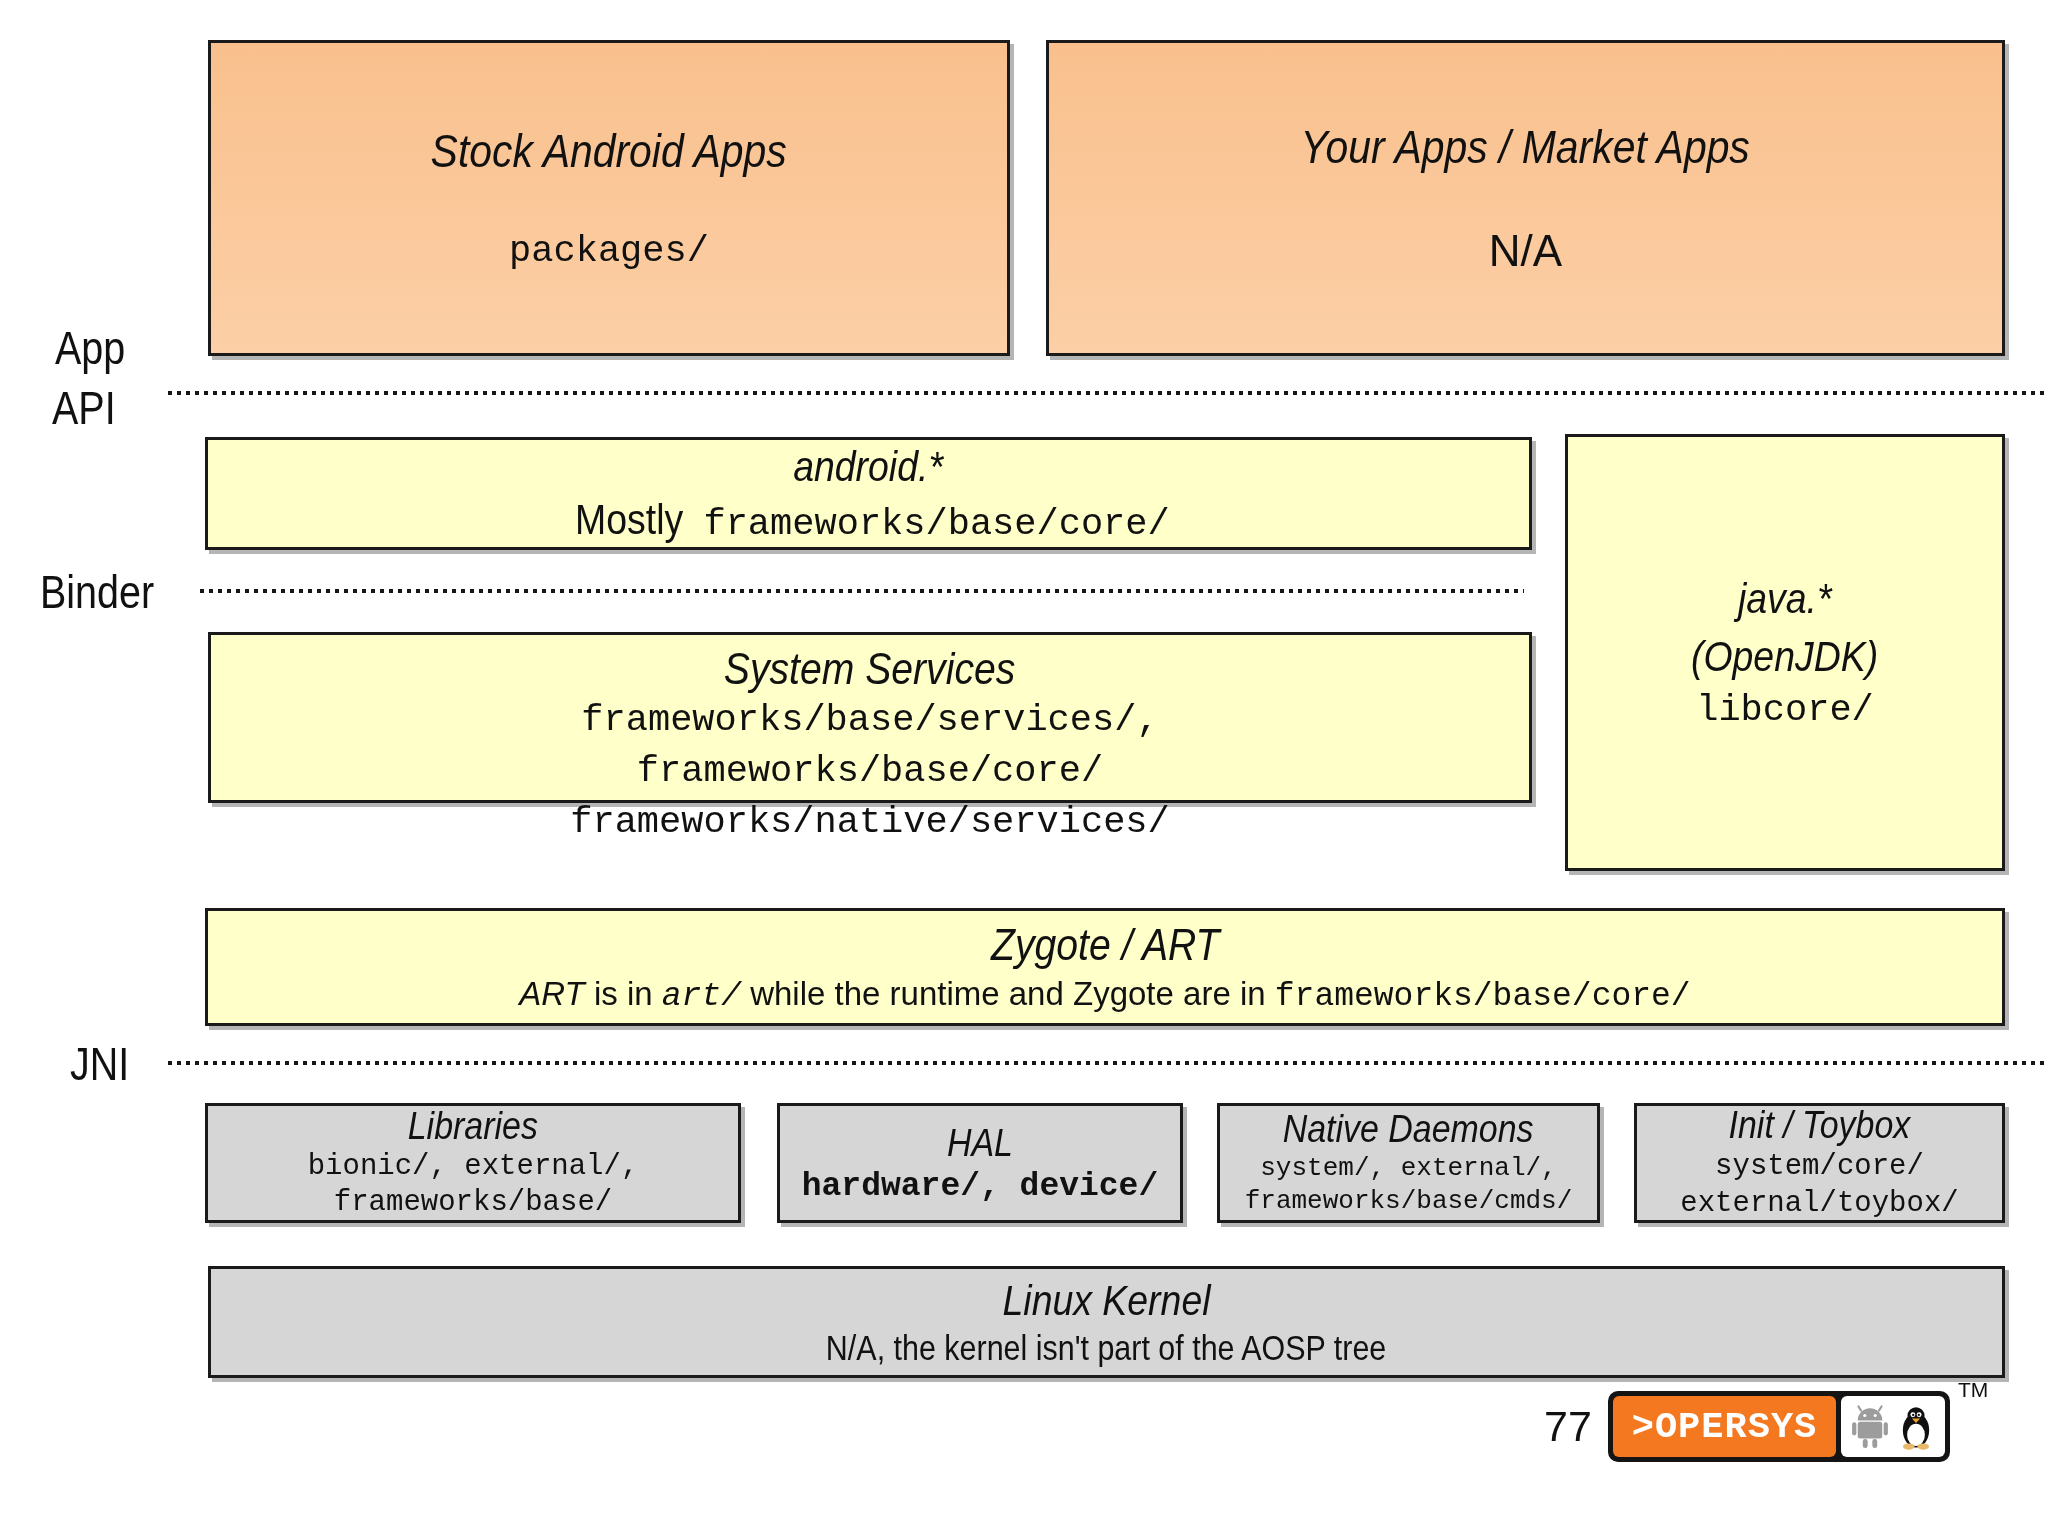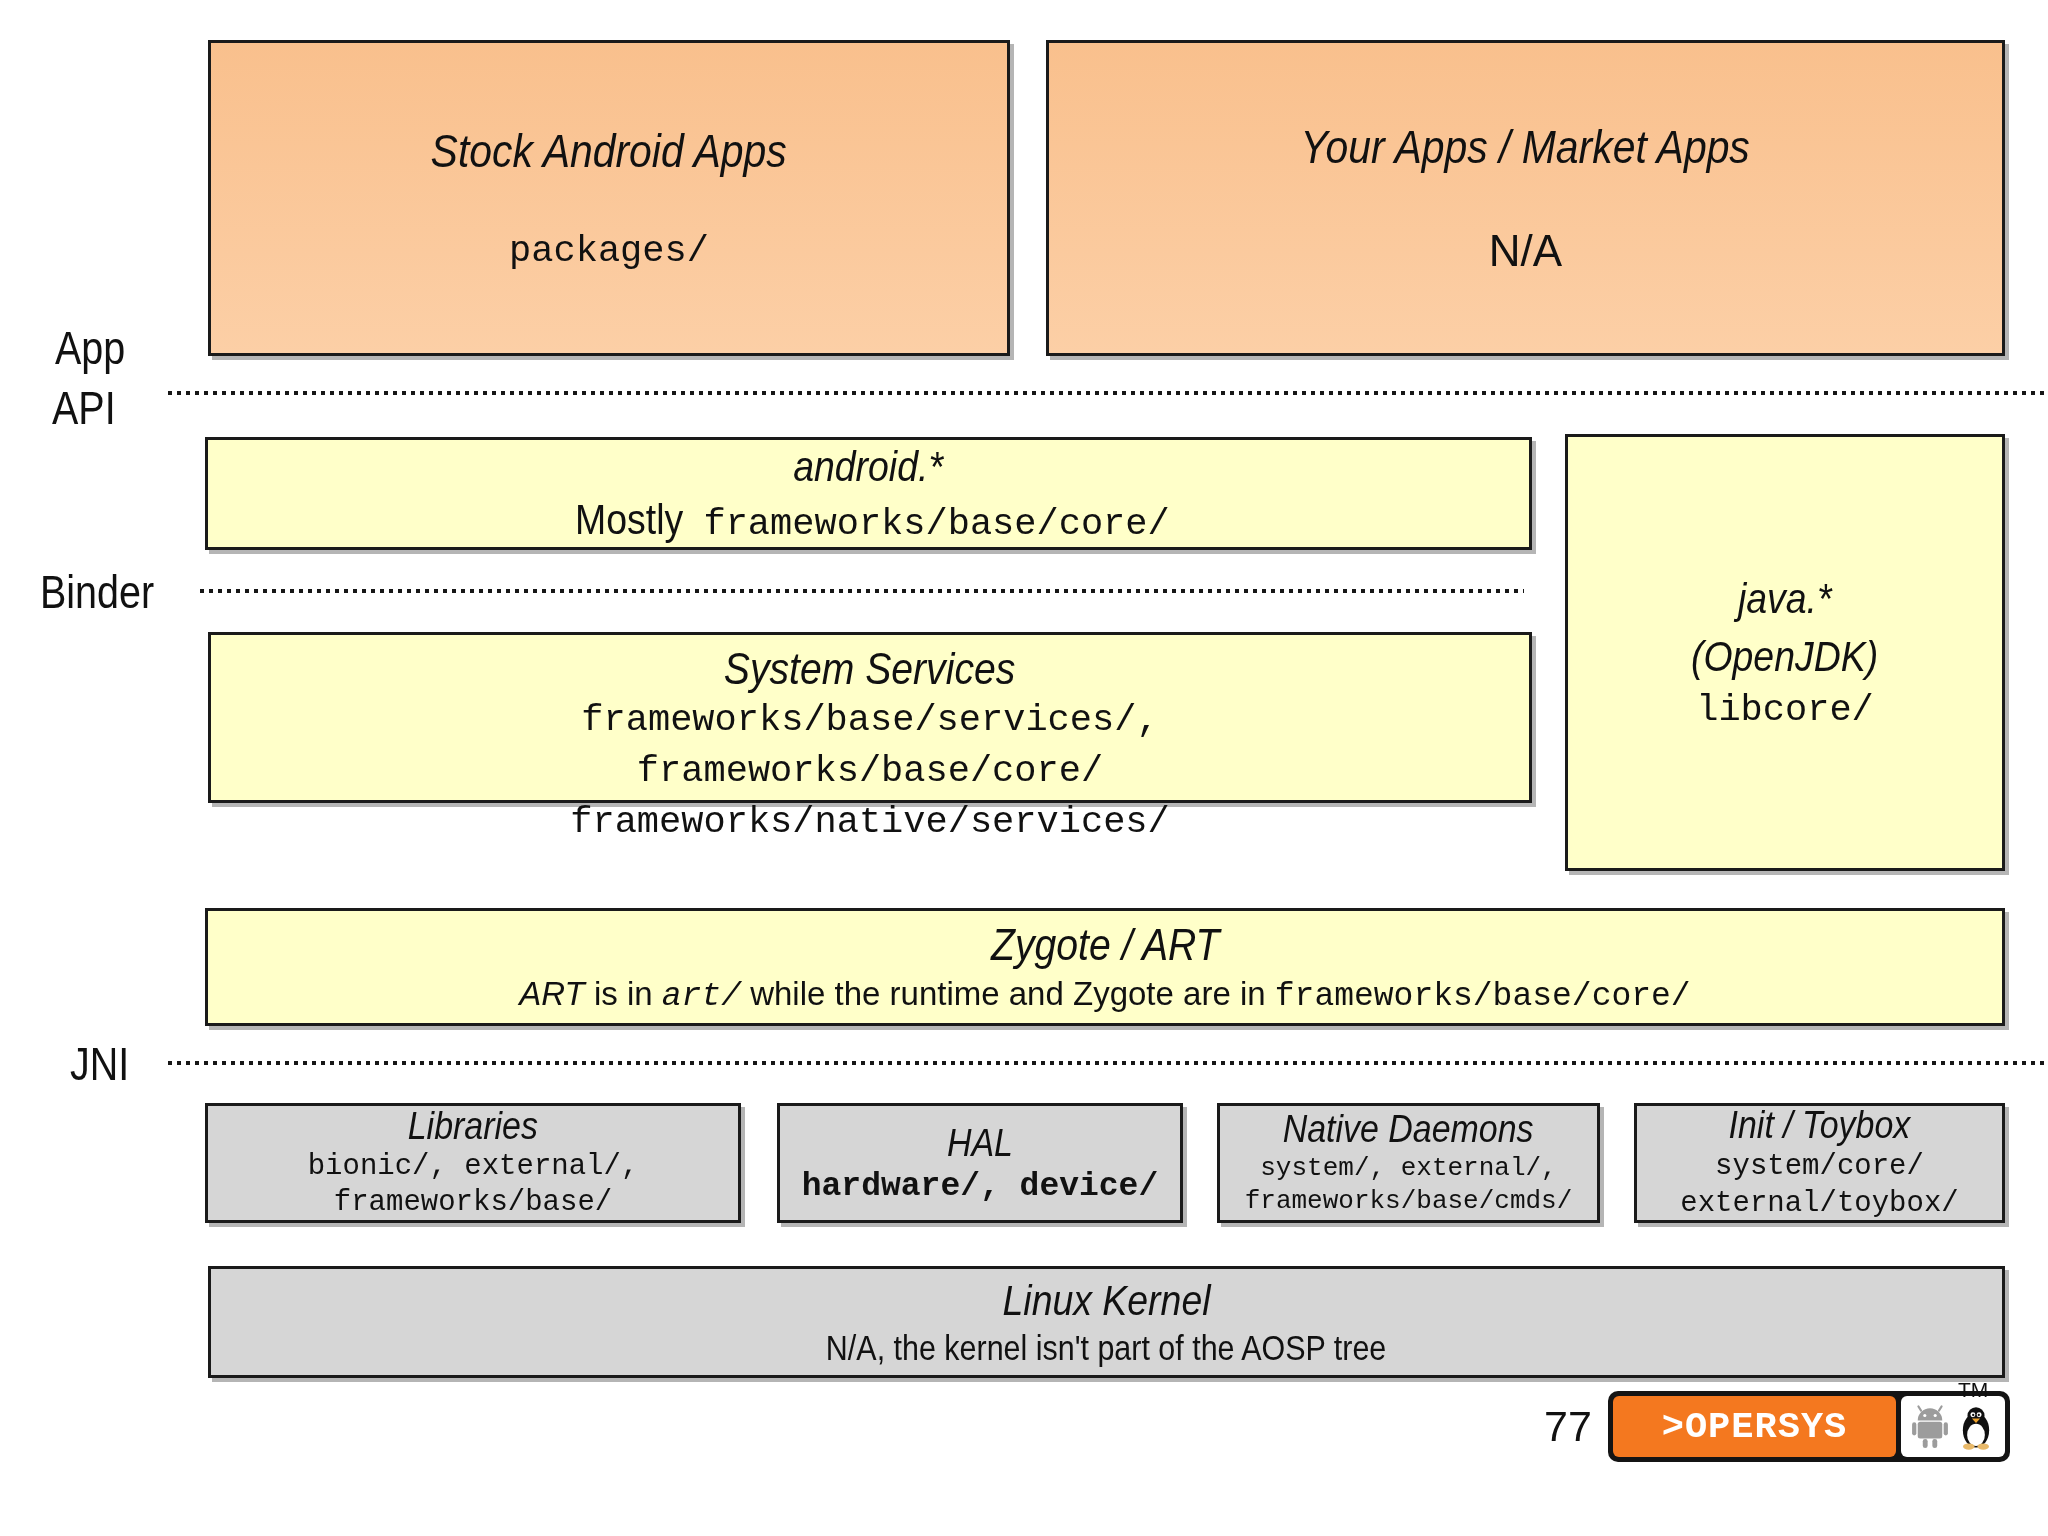--- a/index.html
+++ b/index.html
@@ -71,21 +71,21 @@
   #label-binder{left:40px;top:564px;}
   #label-jni{left:70px;top:1036px;}
   .dotline{position:absolute;height:4px;
     background-image:repeating-linear-gradient(90deg,#161616 0 4px,transparent 4px 9px);}
   #dot-api{left:168px;width:1880px;top:391px;}
   #dot-binder{left:200px;width:1324px;top:589px;}
   #dot-jni{left:168px;width:1880px;top:1061px;}
 
   
   #page-number{position:absolute;left:1544px;top:1402px;font-size:43px;}
-  #logo{position:absolute;left:1608px;top:1391px;width:402px;height:71px;
+  #logo{position:absolute;left:1608px;top:1391px;width:342px;height:71px;
     background:#141414;border-radius:10px;display:flex;align-items:center;
     box-sizing:border-box;padding:5px;gap:5px;}
   .logo-orange{flex:1;height:100%;background:var(--logo-orange,#f4781f);border-radius:6px;
     display:flex;align-items:center;justify-content:center;
     color:#fff;font-family:"Liberation Mono","DejaVu Sans Mono",monospace;
     font-weight:bold;font-size:37px;letter-spacing:1px;}
   .logo-white{width:104px;height:100%;background:#fff;border-radius:6px;
     display:flex;align-items:center;justify-content:center;gap:7px;}
   #tm{position:absolute;left:1958px;top:1378px;font-size:21px;}
 </style>

